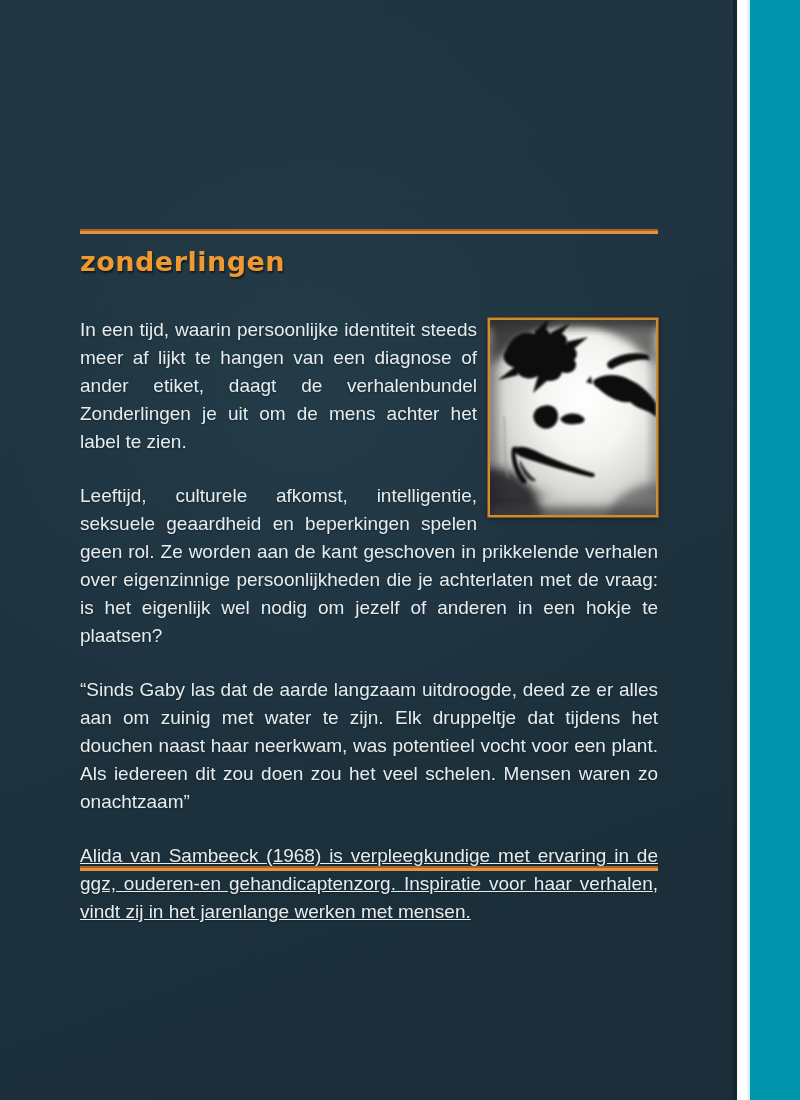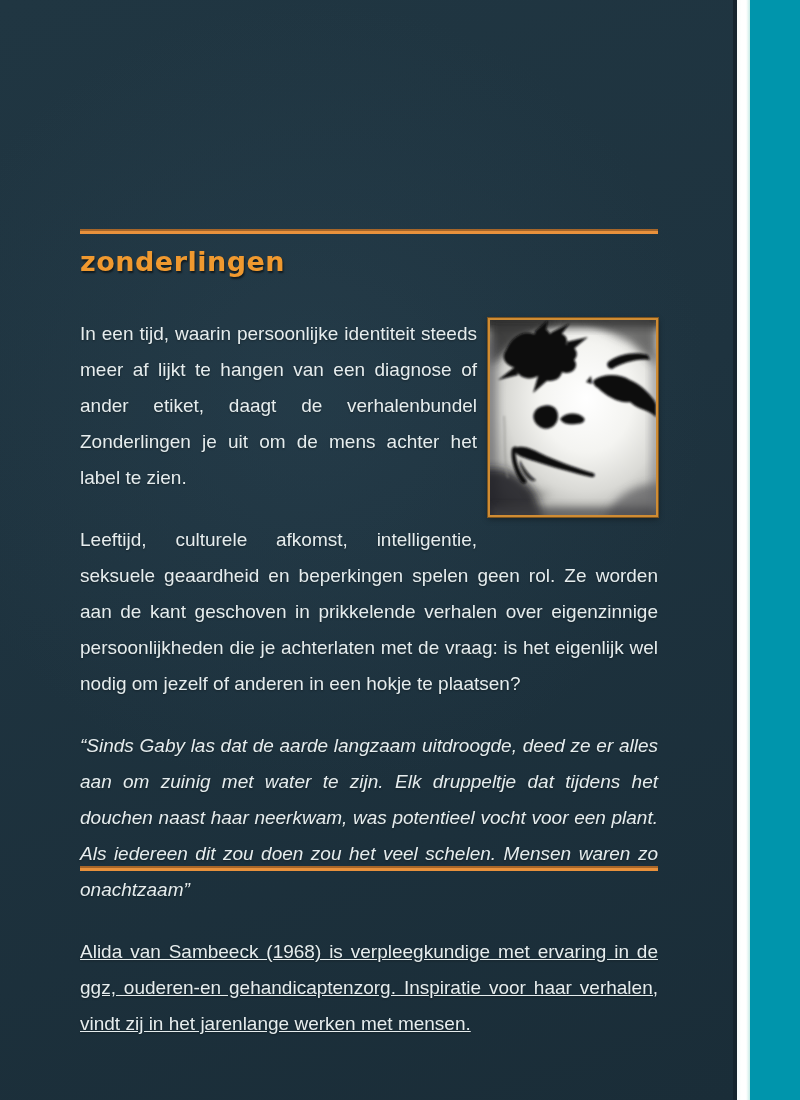--- a/index.html
+++ b/index.html
@@ -63,27 +63,27 @@
     letter-spacing: 0.5px;
     color: var(--color-title-orange, #f0992f);
     text-shadow: 1px 2px 2px rgba(0,0,0,0.55);
   }
   .content {
     position: absolute;
     left: 80px; top: 316px;
     width: 578px;
     color: var(--color-text, #e6edee);
     font-size: 19px;
-    line-height: 36px;
+    line-height: 28px;
     text-align: justify;
     text-shadow: 0 1px 2px rgba(0,0,0,0.35);
   }
   .content p { margin: 0 0 26px 0; }
   .content p:last-child { margin-bottom: 0; text-decoration: underline; }
-  .quote { font-style: italic; }
+  .quote { }
   .portrait-frame {
     float: right;
     width: 166px;
     height: 195px;
     margin: 2px 0 16px 11px;
     border: 2px solid #cf8c33;
     box-shadow: 0 0 0 1px #7c5420, 0 2px 6px rgba(0,0,0,0.4);
     background: #0c0c0e;
     overflow: hidden;
   }

